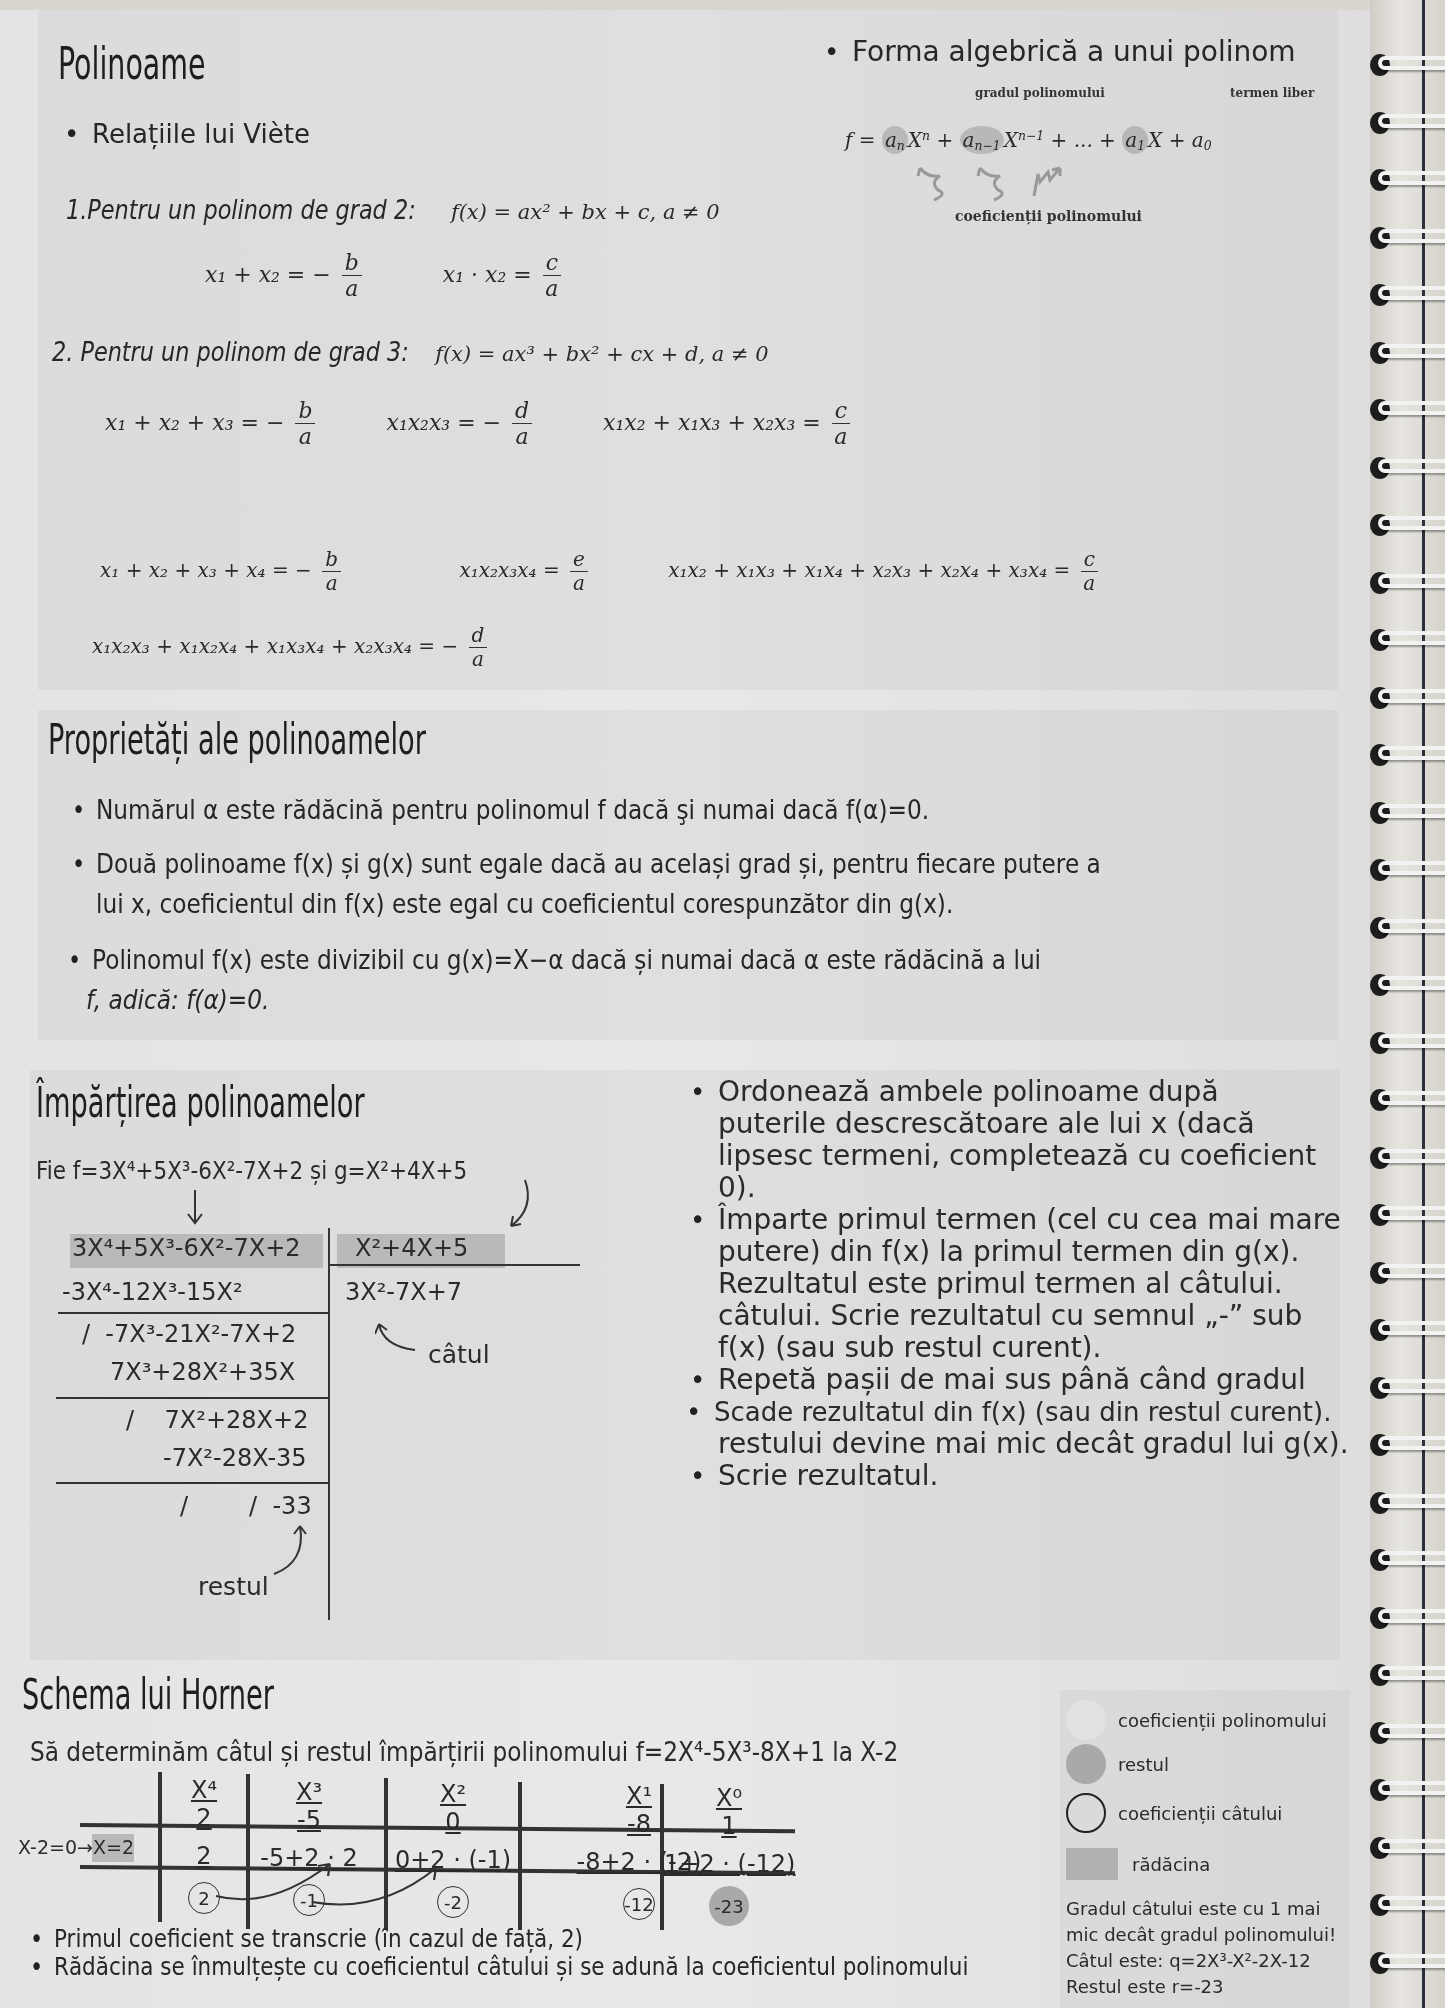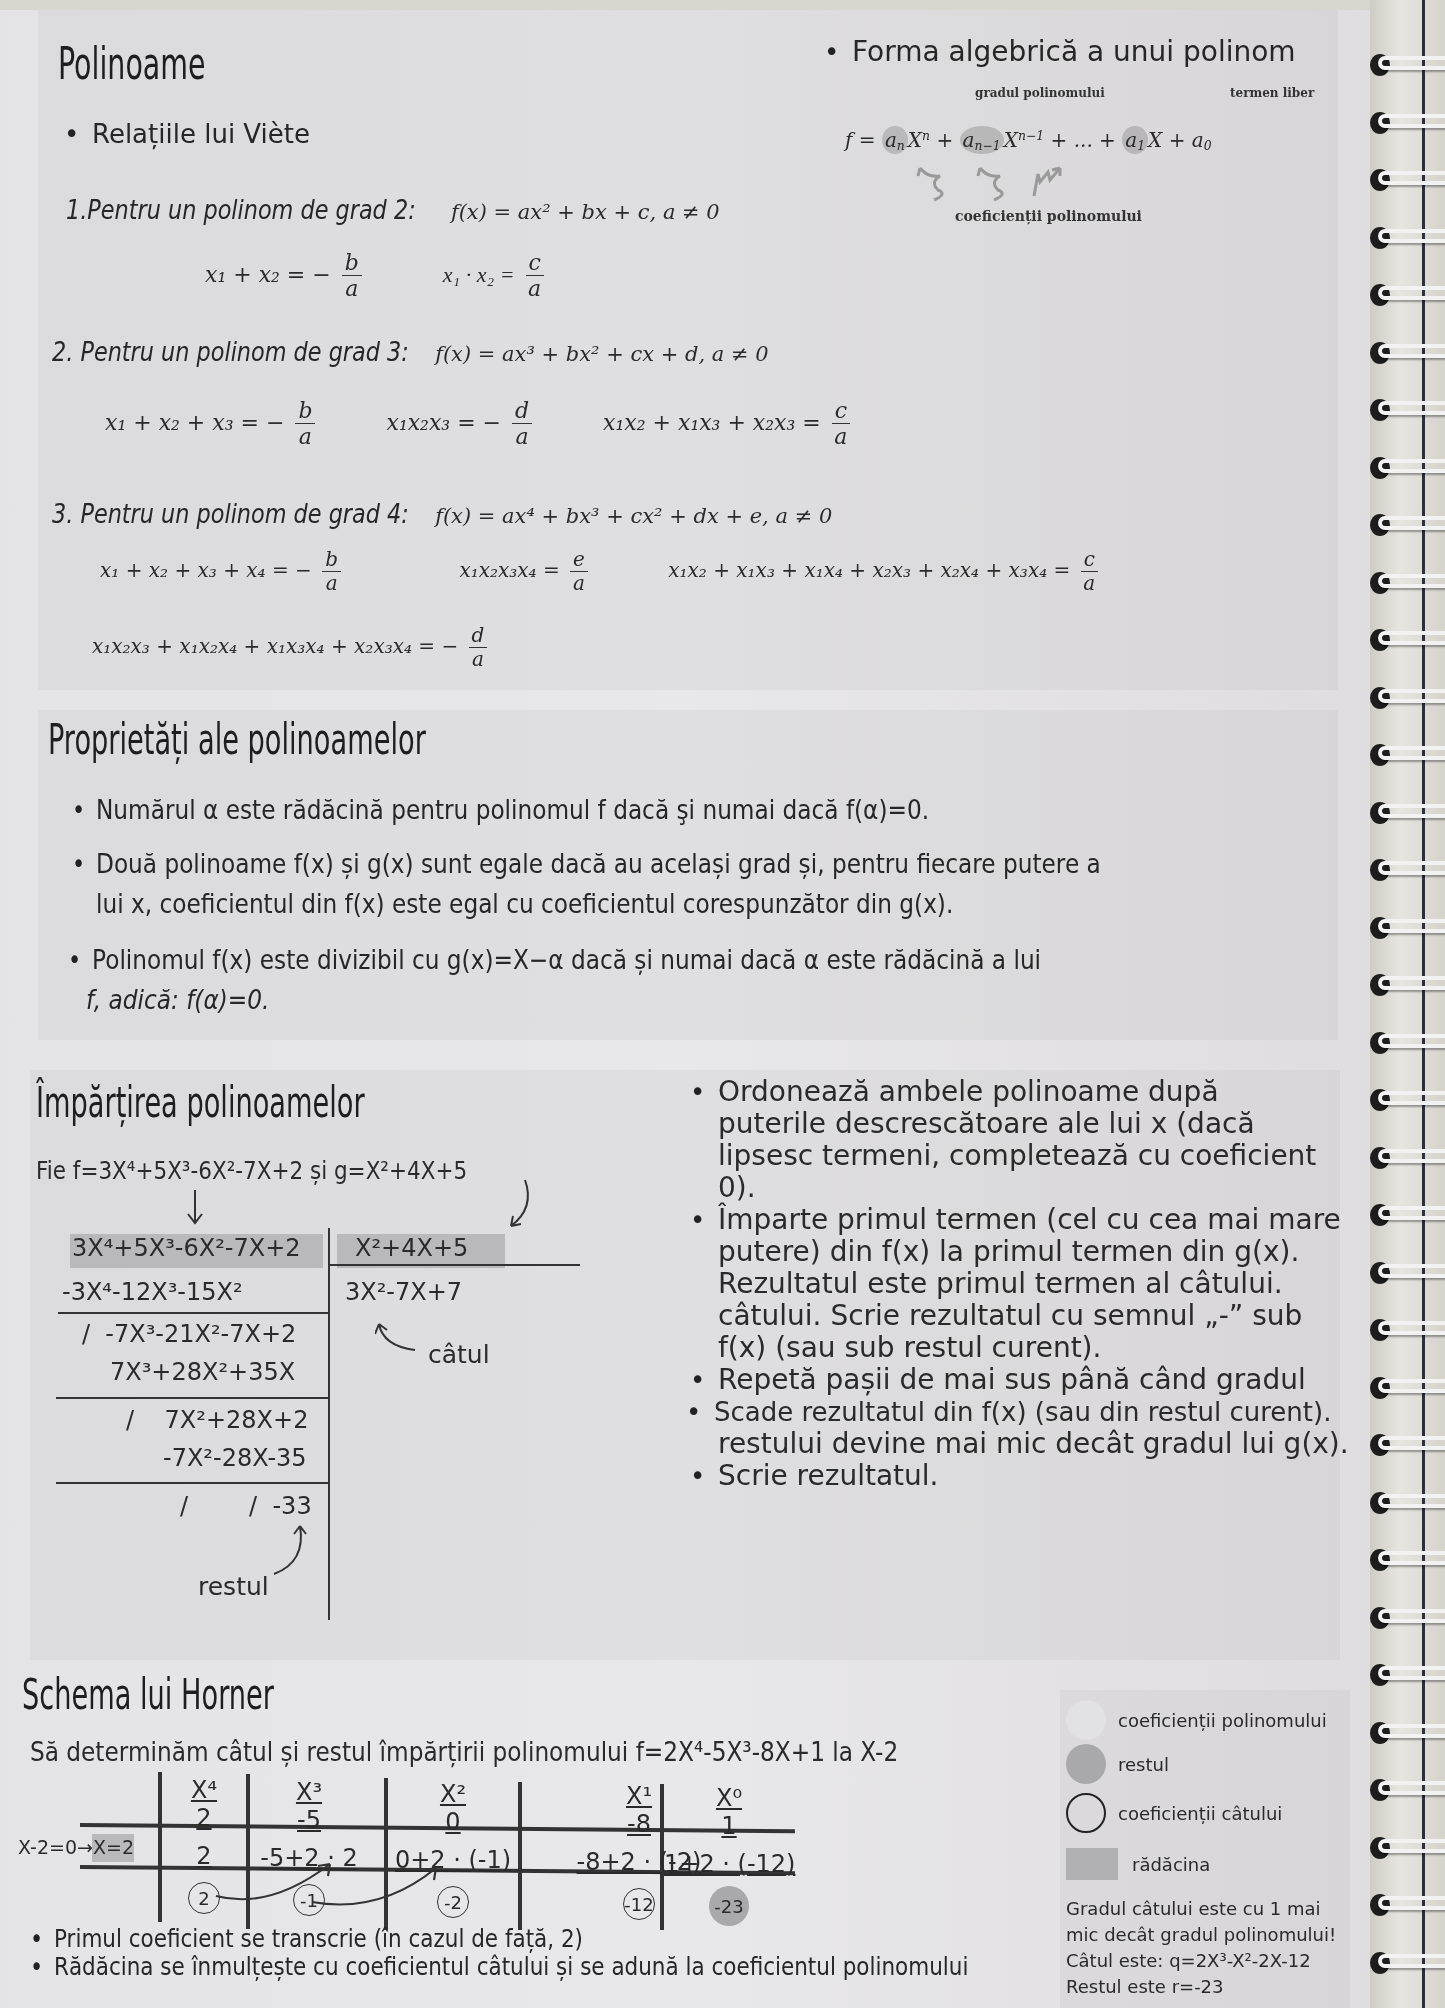--- a/index.html
+++ b/index.html
@@ -93,21 +93,21 @@
   <div class="abs txt" style="left:66px; top:180px;">
     <span class="cond" style="display:inline-block; font-style:italic;">1.Pentru un polinom de grad 2:</span>
     <span class="math" style="font-size:21px; margin-left:-30px;">f(x) = ax² + bx + c,   a ≠ 0</span>
   </div>
   <div class="abs math" style="left:205px; top:240px; font-size:22px;">
     <span>x₁ + x₂ = −</span>
     <span class="frac">
         <span class="num">b</span>
         <span class="den">a</span>
       </span>
-    <span style="margin-left:70px;font-family:Liberation Serif, serif;">x₁ · x₂ =</span>
+    <span style="margin-left:70px;">x₁ · x₂ =</span>
     <span class="frac">
         <span class="num">c</span>
         <span class="den">a</span>
       </span>
   </div>
 
   <div class="abs txt" style="left:52px; top:322px;">
     <span class="cond" style="display:inline-block; font-style:italic;">2. Pentru un polinom de grad 3:</span>
     <span class="math" style="font-size:21px; margin-left:-40px;">f(x) = ax³ + bx² + cx + d,   a ≠ 0</span>
   </div>
@@ -122,24 +122,20 @@
         <span class="num">d</span>
         <span class="den">a</span>
       </span>
     <span style="margin-left:60px;">x₁x₂ + x₁x₃ + x₂x₃ =</span>
     <span class="frac">
         <span class="num">c</span>
         <span class="den">a</span>
       </span>
   </div>
 
-  <div class="abs txt" style="left:52px; top:484px;">
-    <span class="cond" style="display:inline-block; font-style:italic;">3. Pentru un polinom de grad 4:</span>
-    <span class="math" style="font-size:21px; margin-left:-40px;">f(x) = ax⁴ + bx³ + cx² + dx + e,   a ≠ 0</span>
-  </div>
   <div class="abs math" style="left:100px; top:538px; font-size:20px;">
     <span>x₁ + x₂ + x₃ + x₄ = −</span>
     <span class="frac">
         <span class="num">b</span>
         <span class="den">a</span>
       </span>
     <span style="margin-left:108px;">x₁x₂x₃x₄ =</span>
     <span class="frac">
         <span class="num">e</span>
         <span class="den">a</span>

